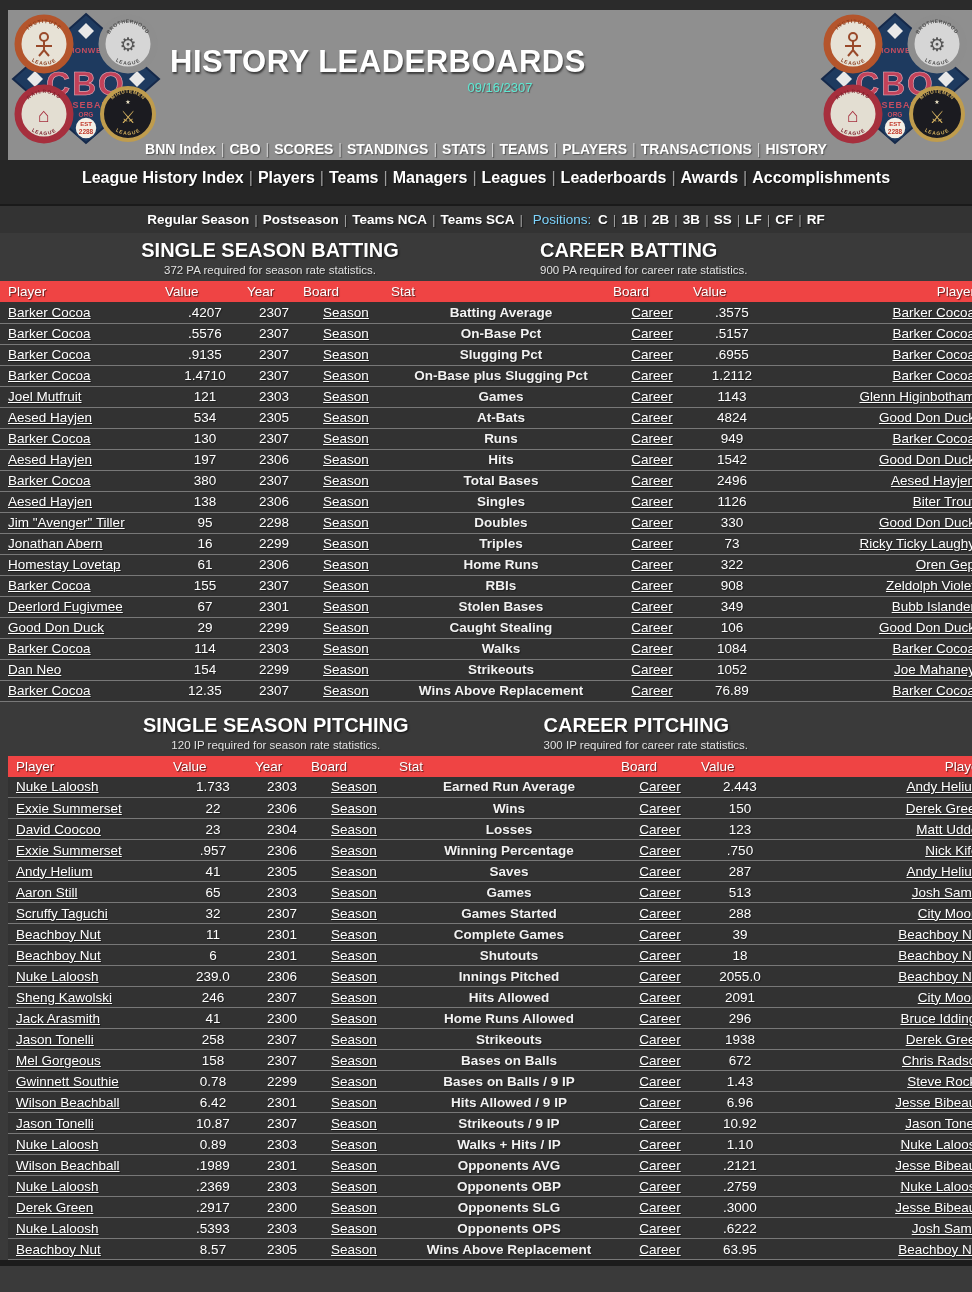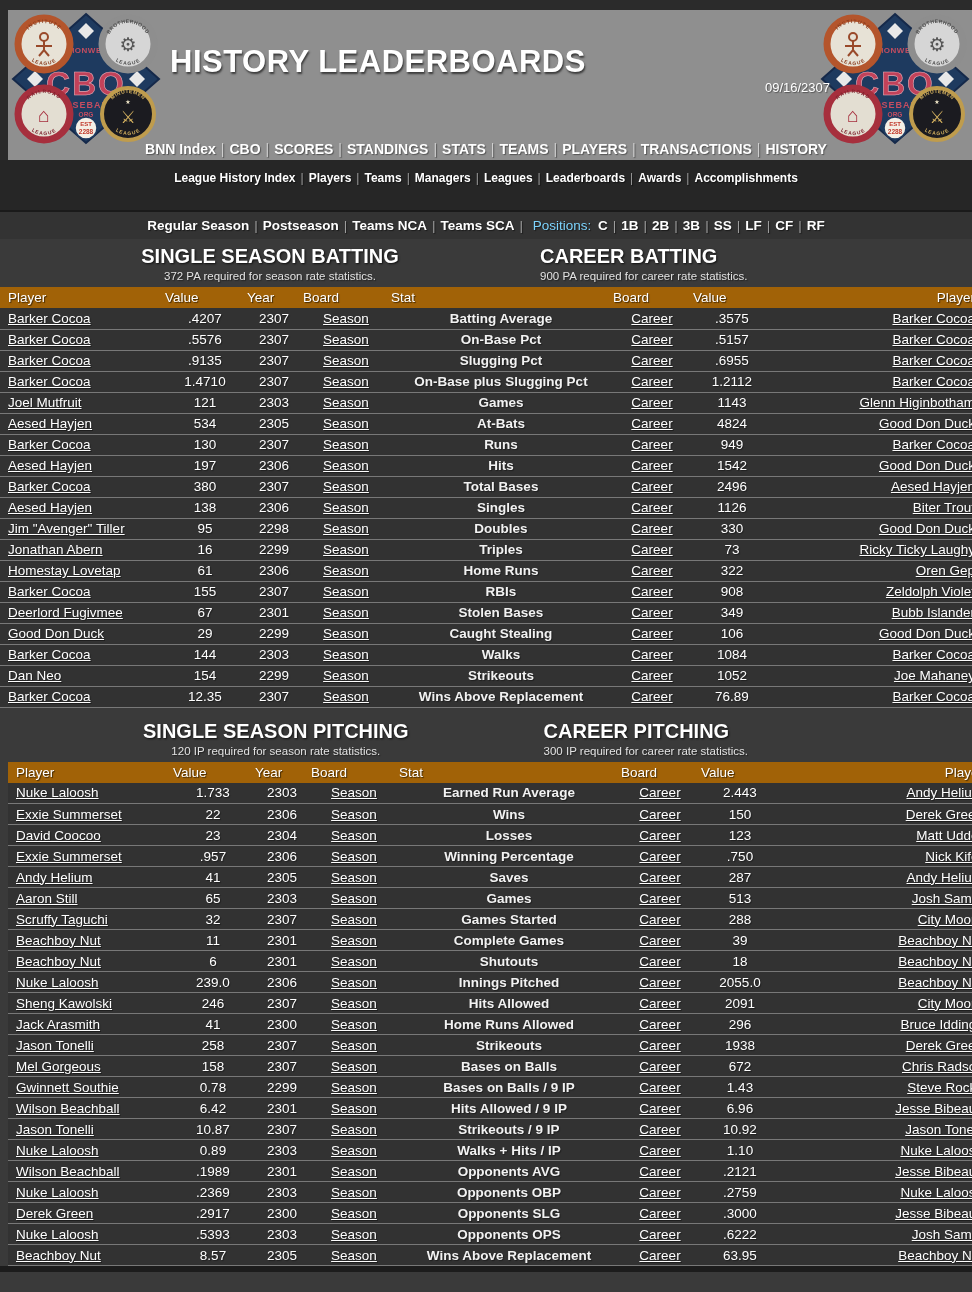--- a/index.html
+++ b/index.html
@@ -15,34 +15,34 @@
   .logo { position:absolute; top:11px; width:153px; height:136px; }
   .logo-left { left:10px; }
   .logo-right { right:0; }
   .page-title {
     position:absolute; left:170px; top:20px;
     font-size:31px; font-weight:bold; color:#fff; letter-spacing:.5px;
     text-shadow:1px 2px 2px rgba(50,50,50,.9);
     margin-top:24px;
   }
   .report-date {
-    position:absolute; left:170px; width:660px; top:80px; text-align:right;
-    color:#ffffff; font-size:13px; text-shadow:1px 1px 1px rgba(70,70,70,.8);
+    position:absolute; left:170px; width:660px; top:80px; text-align:center;
+    color:#5eead4; font-size:13px; text-shadow:1px 1px 1px rgba(70,70,70,.8);
   }
   .nav1 {
     position:absolute; left:0; right:0; bottom:3px; text-align:center;
     font-weight:bold; font-size:14px; color:#fff;
     text-shadow:1px 1px 1px rgba(60,60,60,.7);
   }
   .lnk-nav { color:#fff; text-decoration:none; cursor:pointer; }
   .sep { color:#cfcfcf; font-weight:normal; padding:0 5px; }
   
   .nav2 {
-    height:52px; line-height:36px; background:#262626; text-align:center;
-    color:#fff; font-weight:bold; font-size:12px; border-bottom:2px solid #1a1a1a;
+    height:46px; line-height:36px; background:#262626; text-align:center;
+    color:#fff; font-weight:bold; font-size:16px; border-bottom:2px solid #1a1a1a;
     text-shadow:1px 1px 1px rgba(0,0,0,.5);
   }
   .nav2 .sep, .nav3 .sep { color:#9d9d9d; }
   .nav3 {
     height:27px; line-height:27px; background:#333; text-align:center;
     color:#fff; font-weight:bold; font-size:13.5px;
     text-shadow:1px 1px 1px rgba(0,0,0,.5);
   }
   .positions-label { color:#7dd3fc; font-weight:normal; padding:0 3px 0 1px; }
   
@@ -51,21 +51,21 @@
   .sec-right { width:432px; text-align:left; }
   .sec-title { font-size:20px; font-weight:bold; color:#fff; text-shadow:1px 1px 2px #111; }
   .sec-sub   { font-size:11.5px; color:#e2e2e2; margin-top:2px; text-shadow:1px 1px 1px #222; }
   .lb-section.second { margin-top:6px;padding-left:8px; }
   
   .table-clip { width:972px; overflow:hidden; }
   table.lb-table { table-layout:fixed; border-collapse:collapse; width:1000px; font-size:13.5px; }
   .w0{width:164px}.w1{width:82px}.w2{width:56px}.w3{width:88px}
   .w4{width:222px}.w5{width:80px}.w6{width:80px}.w7{width:228px}
   thead th {
-    background:#a16207; color:#fff; font-weight:normal; height:21px;
+    background:#ef4444; color:#fff; font-weight:normal; height:21px;
     text-shadow:1px 1px 1px rgba(0,0,0,.6); white-space:nowrap;
   }
   th.h-p  { text-align:left; padding-left:8px; }
   th.h-v, th.h-y, th.h-b, th.h-s, th.h-b2, th.h-v2 { text-align:left; }
   th.h-p2 { text-align:right; padding-right:25px; }
   tbody td {
     height:21px; border-bottom:1px solid #787878; color:#fff;
     background:#323232; white-space:nowrap; overflow:hidden;
     text-shadow:1px 1px 1px rgba(0,0,0,.4);
   }
@@ -385,21 +385,21 @@
             <td class="c-v">29</td>
             <td class="c-y">2299</td>
             <td class="c-b"><a class="lnk">Season</a></td>
             <td class="c-s">Caught Stealing</td>
             <td class="c-b2"><a class="lnk">Career</a></td>
             <td class="c-v2">106</td>
             <td class="c-p2"><a class="lnk">Good Don Duck</a></td>
           </tr>
           <tr>
             <td class="c-p"><a class="lnk">Barker Cocoa</a></td>
-            <td class="c-v">144</td>
+            <td class="c-v">114</td>
             <td class="c-y">2303</td>
             <td class="c-b"><a class="lnk">Season</a></td>
             <td class="c-s">Walks</td>
             <td class="c-b2"><a class="lnk">Career</a></td>
             <td class="c-v2">1084</td>
             <td class="c-p2"><a class="lnk">Barker Cocoa</a></td>
           </tr>
           <tr>
             <td class="c-p"><a class="lnk">Dan Neo</a></td>
             <td class="c-v">154</td>

